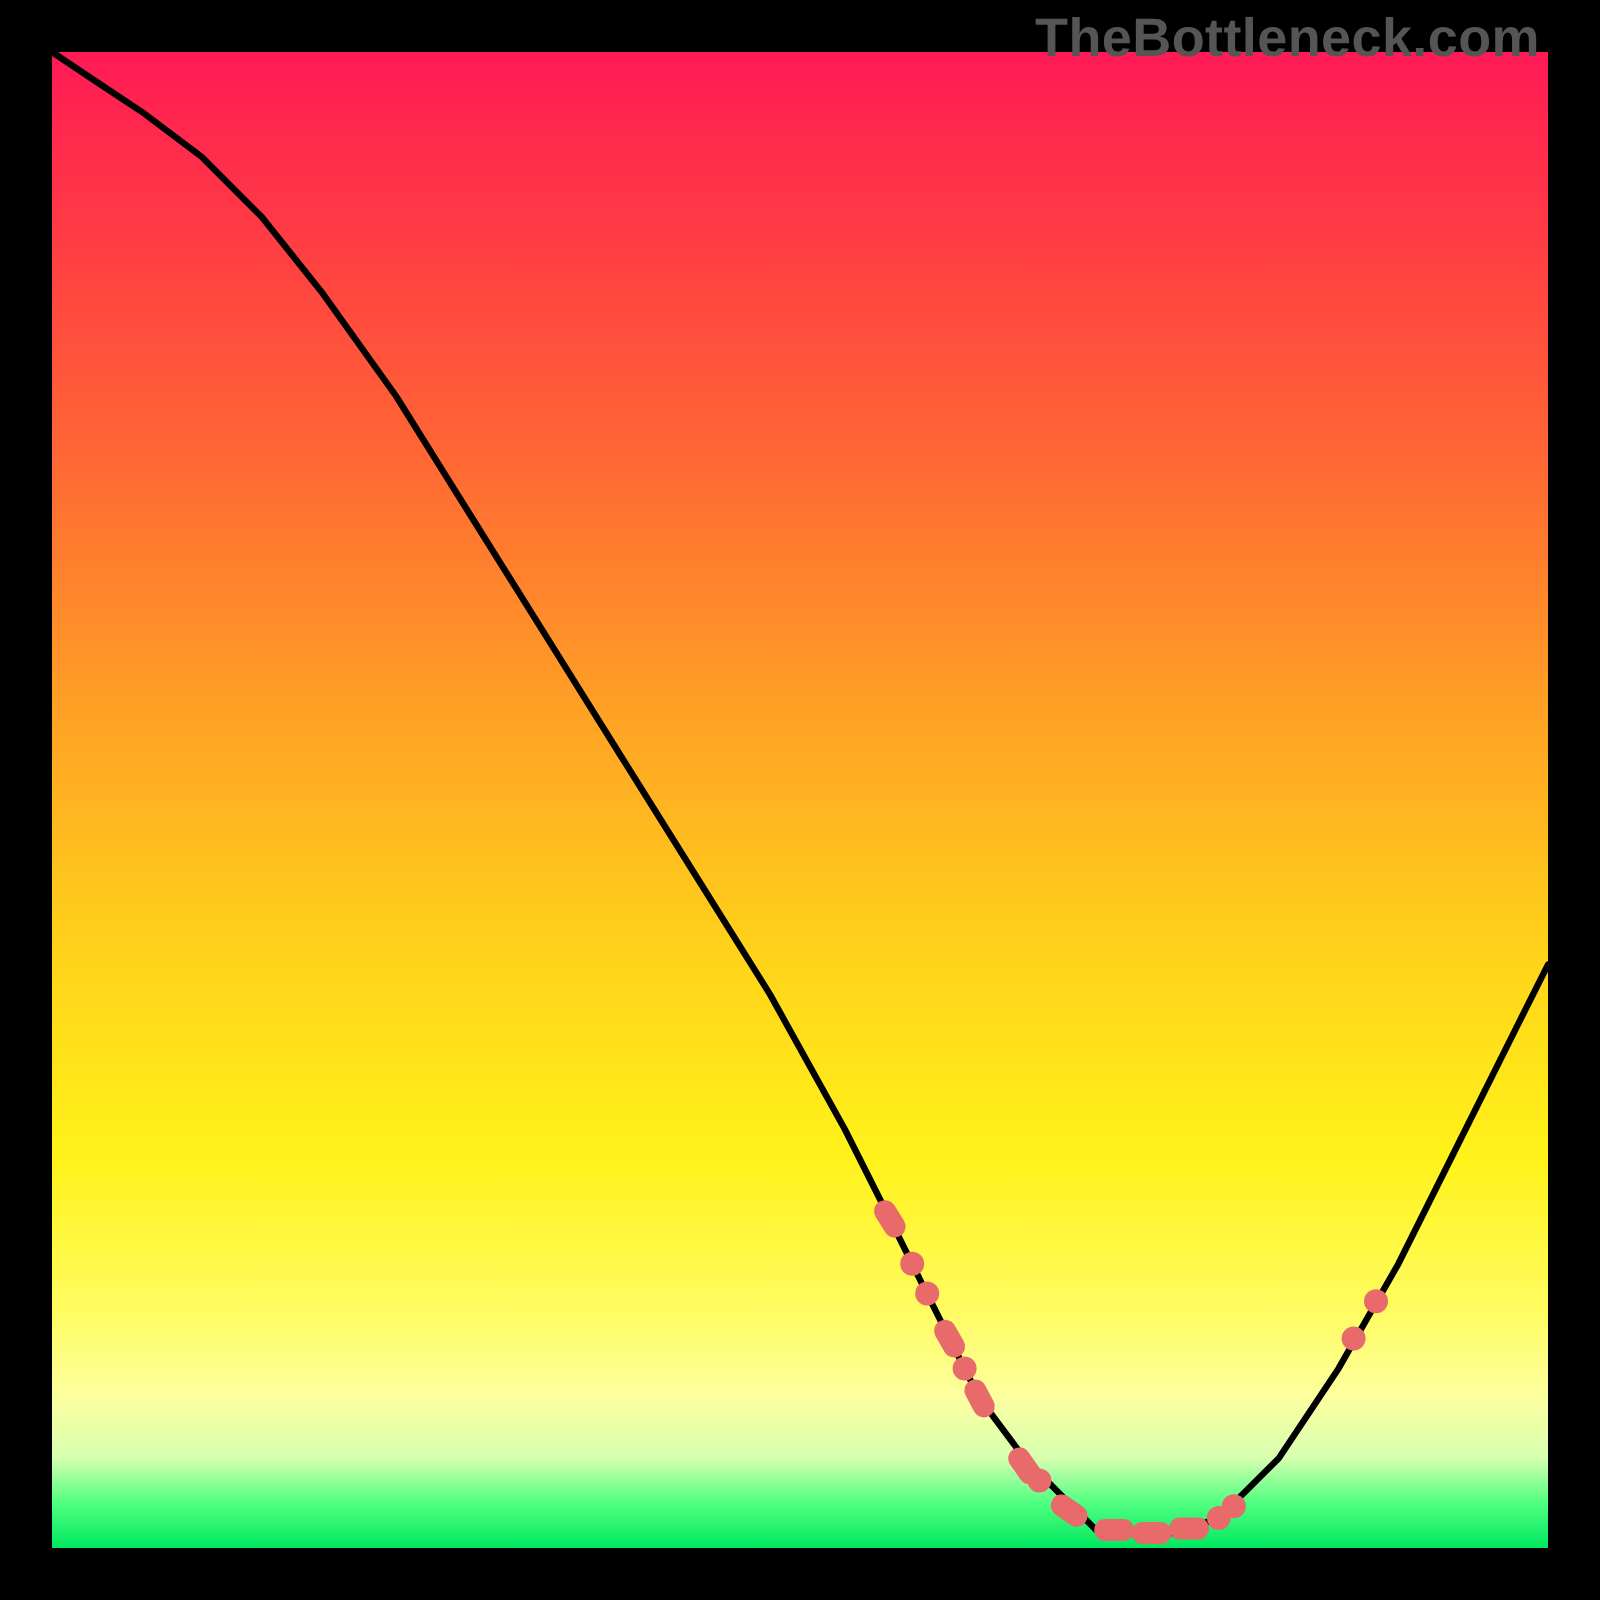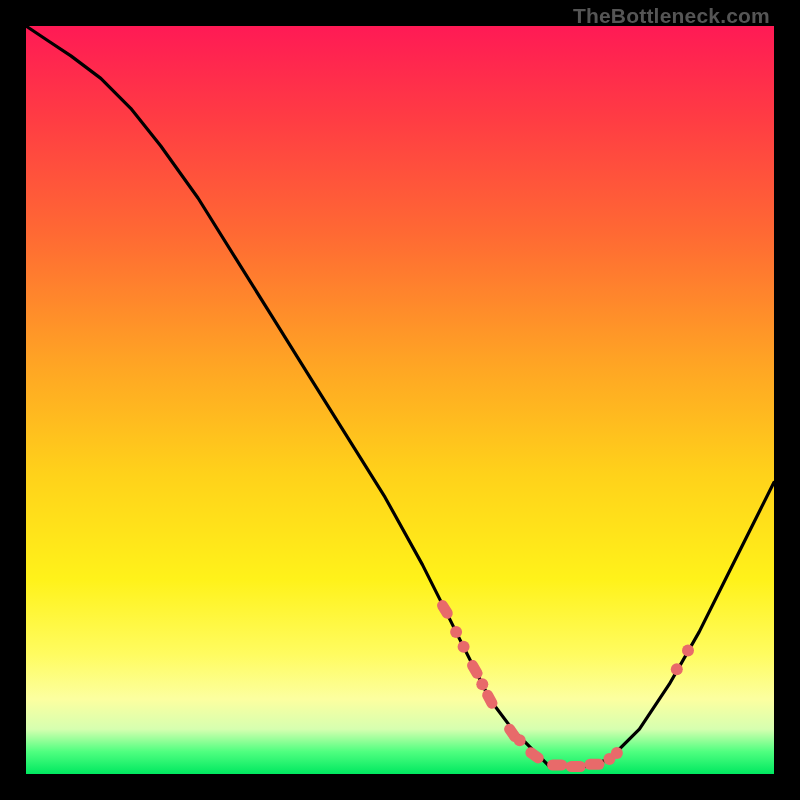--- a/index.html
+++ b/index.html
@@ -44,21 +44,21 @@
       #fcffa0 90%,
       #d6ffb0 94%,
       #50ff80 97%,
       #00e860 100%);
   }
   .watermark {
     position: absolute;
     top: 4px;
     right: 30px;
     color: #555555;
-    font-size: 21px;
+    font-size: 27px;
     font-weight: 600;
     letter-spacing: 0.2px;
     user-select: none;
   }
   svg.curve {
     position: absolute;
     left: 0;
     top: 0;
     width: 748px;
     height: 748px;

